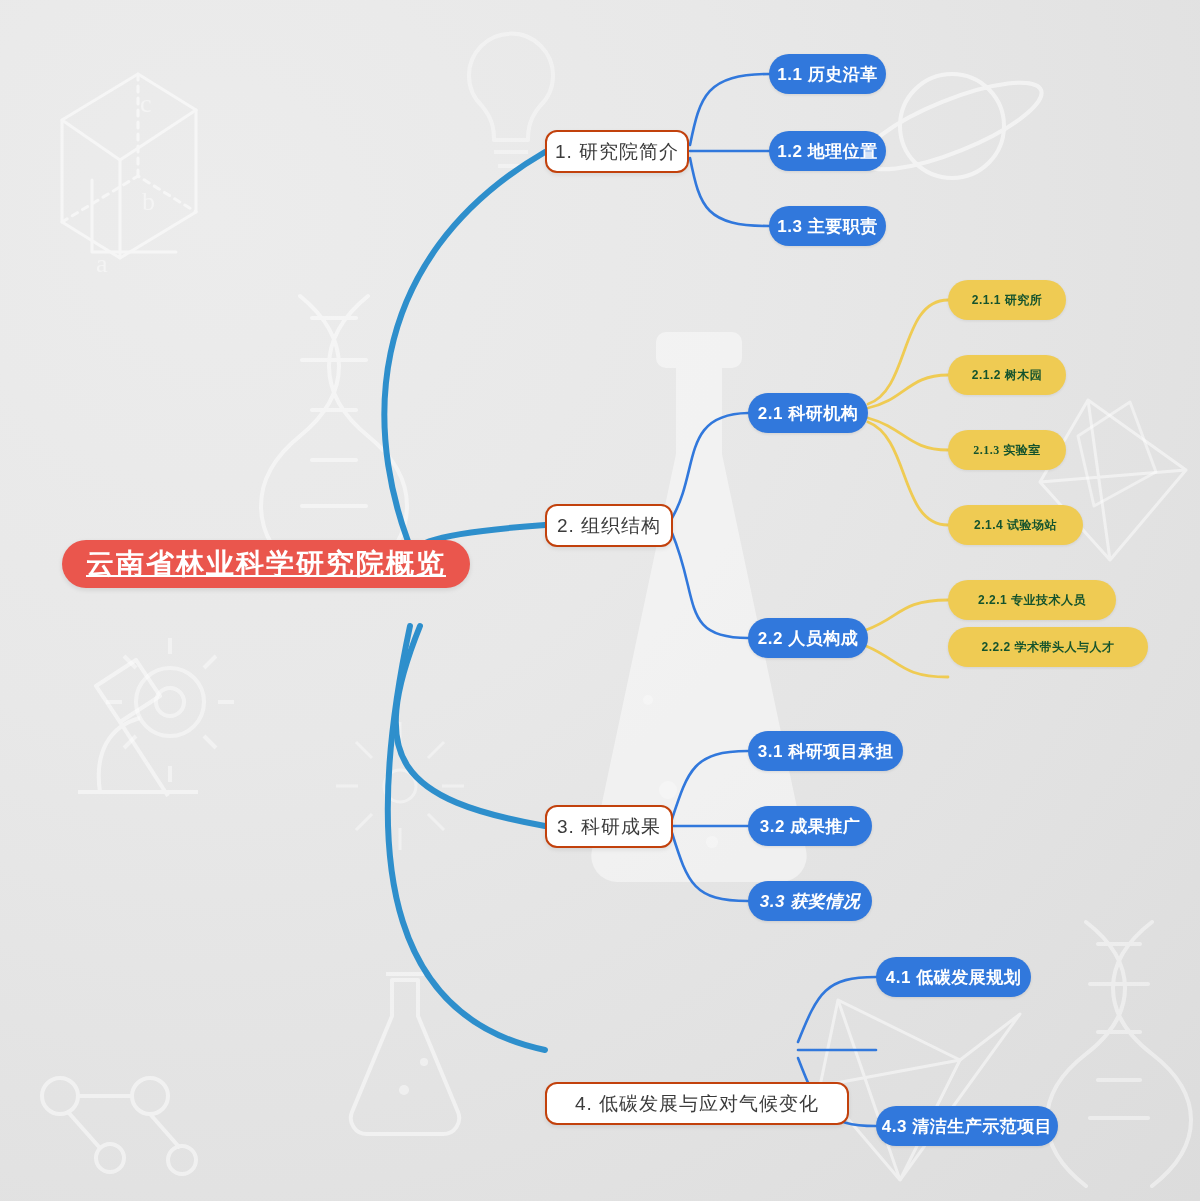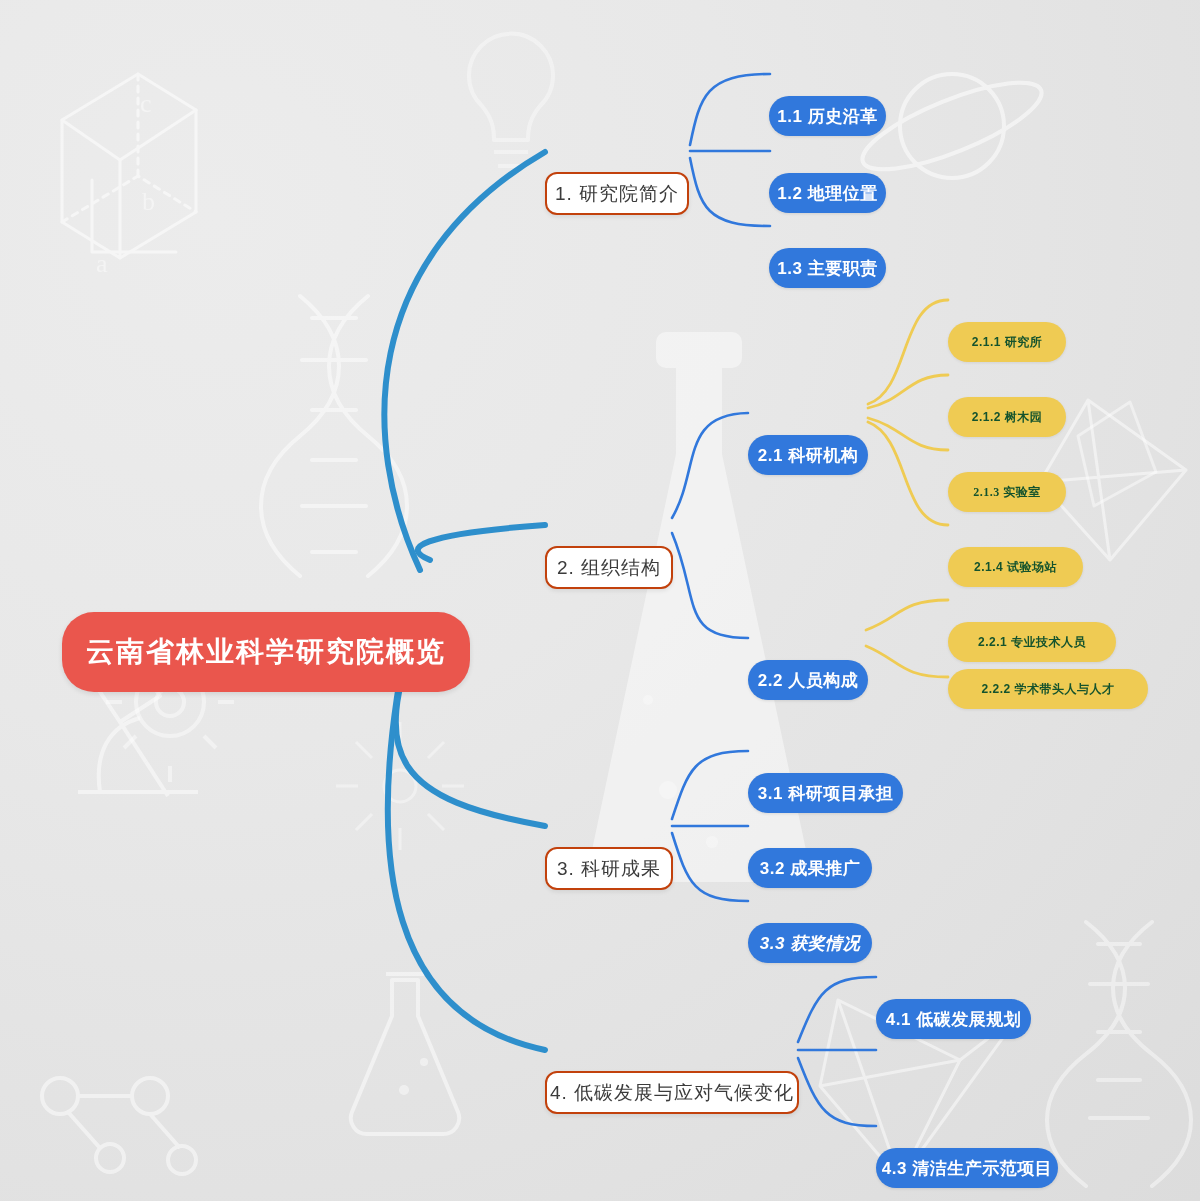--- a/index.html
+++ b/index.html
@@ -23,21 +23,20 @@
   #nodes{position:absolute;inset:0;}
 
   .node{
     position:absolute;
     display:flex;align-items:center;justify-content:center;
     box-sizing:border-box;
     white-space:nowrap;
     letter-spacing:.5px;
     user-select:none;
     cursor:default;
-    margin-top:42px;
   }
 
   .node.root{
     background:#ea564d;
     color:#ffffff;
     border-radius:32px;
     font-size:28px;
     font-weight:700;
     letter-spacing:2px;
     box-shadow:0 2px 5px rgba(0,0,0,.10);
@@ -216,21 +215,21 @@
 
     <g fill="none" stroke="#3178dc" stroke-width="2.6" stroke-linecap="round">
       <path d="M798 1042 C818 992, 826 977, 876 977"></path>
       <path d="M798 1050 L876 1050"></path>
       <path d="M798 1058 C818 1110, 826 1126, 876 1126"></path>
     </g>
   </svg>
 
   <div id="nodes">
 
-    <div class="node root" style="left:62px;top:570px;width:408px;height:80px;">云南省林业科学研究院概览</div>
+    <div class="node root" style="left:62px;top:540px;width:408px;height:48px;text-decoration:underline;">云南省林业科学研究院概览</div>
 
     <div class="node level1" style="left:545px;top:130px;width:144px;height:43px;">1. 研究院简介</div>
     <div class="node level2" style="left:769px;top:54px;width:117px;height:40px;">1.1 历史沿革</div>
     <div class="node level2" style="left:769px;top:131px;width:117px;height:40px;">1.2 地理位置</div>
     <div class="node level2" style="left:769px;top:206px;width:117px;height:40px;">1.3 主要职责</div>
 
     <div class="node level1" style="left:545px;top:504px;width:128px;height:43px;">2. 组织结构</div>
 
     <div class="node level2" style="left:748px;top:393px;width:120px;height:40px;">2.1 科研机构</div>
     <div class="node level3" style="left:948px;top:280px;width:118px;height:40px;">2.1.1 研究所</div>
@@ -240,18 +239,18 @@
 
     <div class="node level2" style="left:748px;top:618px;width:120px;height:40px;">2.2 人员构成</div>
     <div class="node level3" style="left:948px;top:580px;width:168px;height:40px;">2.2.1 专业技术人员</div>
     <div class="node level3" style="left:948px;top:627px;width:200px;height:40px;">2.2.2 学术带头人与人才</div>
 
     <div class="node level1" style="left:545px;top:805px;width:128px;height:43px;">3. 科研成果</div>
     <div class="node level2" style="left:748px;top:731px;width:155px;height:40px;">3.1 科研项目承担</div>
     <div class="node level2" style="left:748px;top:806px;width:124px;height:40px;">3.2 成果推广</div>
     <div class="node level2" style="left:748px;top:881px;width:124px;height:40px;font-style:italic;">3.3 获奖情况</div>
 
-    <div class="node level1" style="left:545px;top:1029px;width:254px;height:43px;">4. 低碳发展与应对气候变化</div>
+    <div class="node level1" style="left:545px;top:1082px;width:304px;height:43px;">4. 低碳发展与应对气候变化</div>
     <div class="node level2" style="left:876px;top:957px;width:155px;height:40px;">4.1 低碳发展规划</div>
     <div class="node level2" style="left:876px;top:1106px;width:182px;height:40px;">4.3 清洁生产示范项目</div>
 
   </div>
 </div>
 
 </body></html>

